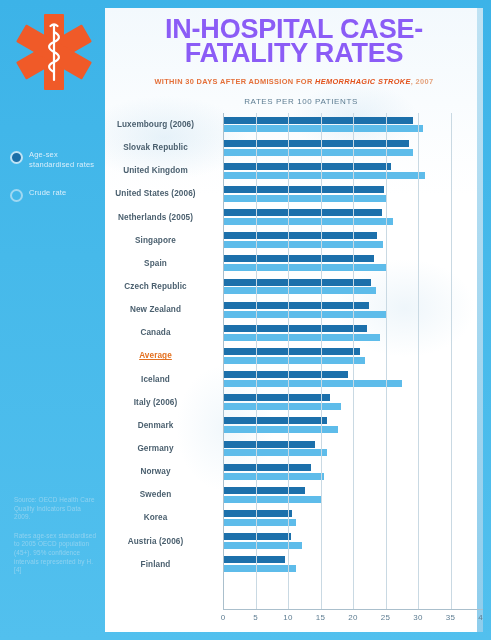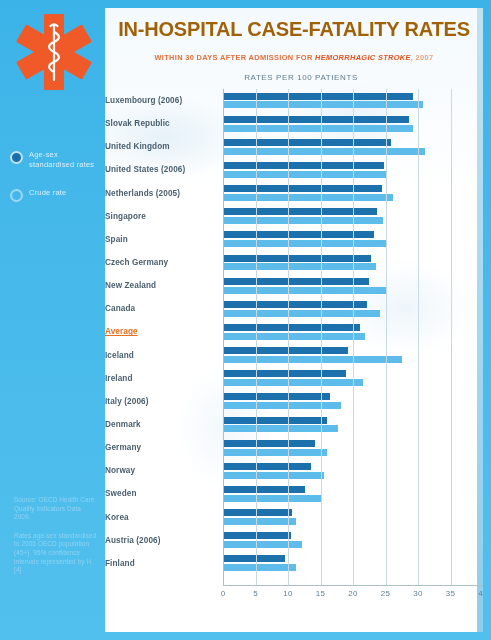--- a/index.html
+++ b/index.html
@@ -97,23 +97,23 @@
     background: linear-gradient(to bottom, #bfe2f3, #8ecdec);
     pointer-events: none;
   }
 
   #headings {
     position: relative; z-index: 2;
     padding-top: 9px;
     text-align: center;
   }
   #title {
-    font-size: 20px;
+    font-size: 27px;
     font-weight: bold;
-    color: #a16207;
+    color: #8b5cf6;
     letter-spacing: -0.2px;
     line-height: 24px;
   }
   #subtitle {
     margin-top: 12px;
     font-size: 7.4px;
     font-weight: bold;
     color: #e4703a;
     letter-spacing: 0.35px;
   }
@@ -136,21 +136,21 @@
   }
   
   .row {
     position: relative;
     height: 23.15px;
     display: flex;
     align-items: center;
   }
   .rlabel {
     flex: 0 0 118px;
-    text-align: left;
+    text-align: center;
     padding-right: 17px;
     font-size: 8.2px;
     font-weight: bold;
     color: #4a5f6e;
     letter-spacing: 0.1px;
     white-space: nowrap;
   }
   .rlabel.avg { color: #e4701f; text-decoration: underline; }
   .rbars {
     position: relative;
@@ -293,21 +293,21 @@
             </div>
           </div>
           <div class="row">
             <div class="rlabel">Spain</div>
             <div class="rbars">
               <div class="bar dark" title="Age-sex standardised rates: 23.3" style="width: 58.25%; background: rgb(28, 112, 171);"></div>
               <div class="bar light" title="Crude rate: 25.2" style="width: 63%; background: rgb(94, 188, 234);"></div>
             </div>
           </div>
           <div class="row">
-            <div class="rlabel">Czech Germany</div>
+            <div class="rlabel">Czech Republic</div>
             <div class="rbars">
               <div class="bar dark" title="Age-sex standardised rates: 22.8" style="width: 57%; background: rgb(28, 112, 171);"></div>
               <div class="bar light" title="Crude rate: 23.6" style="width: 59%; background: rgb(94, 188, 234);"></div>
             </div>
           </div>
           <div class="row">
             <div class="rlabel">New Zealand</div>
             <div class="rbars">
               <div class="bar dark" title="Age-sex standardised rates: 22.5" style="width: 56.25%; background: rgb(28, 112, 171);"></div>
               <div class="bar light" title="Crude rate: 25.1" style="width: 62.75%; background: rgb(94, 188, 234);"></div>
@@ -325,27 +325,20 @@
             <div class="rbars">
               <div class="bar dark" title="Age-sex standardised rates: 21" style="width: 52.5%; background: rgb(28, 112, 171);"></div>
               <div class="bar light" title="Crude rate: 21.8" style="width: 54.5%; background: rgb(94, 188, 234);"></div>
             </div>
           </div>
           <div class="row">
             <div class="rlabel">Iceland</div>
             <div class="rbars">
               <div class="bar dark" title="Age-sex standardised rates: 19.3" style="width: 48.25%; background: rgb(28, 112, 171);"></div>
               <div class="bar light" title="Crude rate: 27.5" style="width: 68.75%; background: rgb(94, 188, 234);"></div>
-            </div>
-          </div>
-          <div class="row">
-            <div class="rlabel">Ireland</div>
-            <div class="rbars">
-              <div class="bar dark" title="Age-sex standardised rates: 18.9" style="width: 47.25%; background: rgb(28, 112, 171);"></div>
-              <div class="bar light" title="Crude rate: 21.5" style="width: 53.75%; background: rgb(94, 188, 234);"></div>
             </div>
           </div>
           <div class="row">
             <div class="rlabel">Italy (2006)</div>
             <div class="rbars">
               <div class="bar dark" title="Age-sex standardised rates: 16.4" style="width: 41%; background: rgb(28, 112, 171);"></div>
               <div class="bar light" title="Crude rate: 18.2" style="width: 45.5%; background: rgb(94, 188, 234);"></div>
             </div>
           </div>
           <div class="row">

